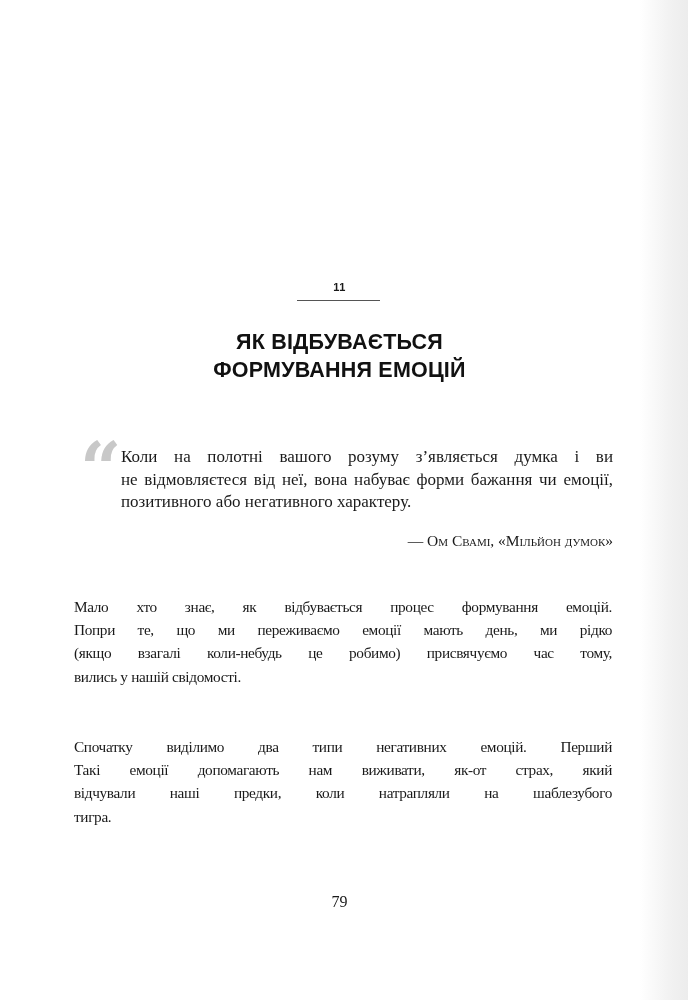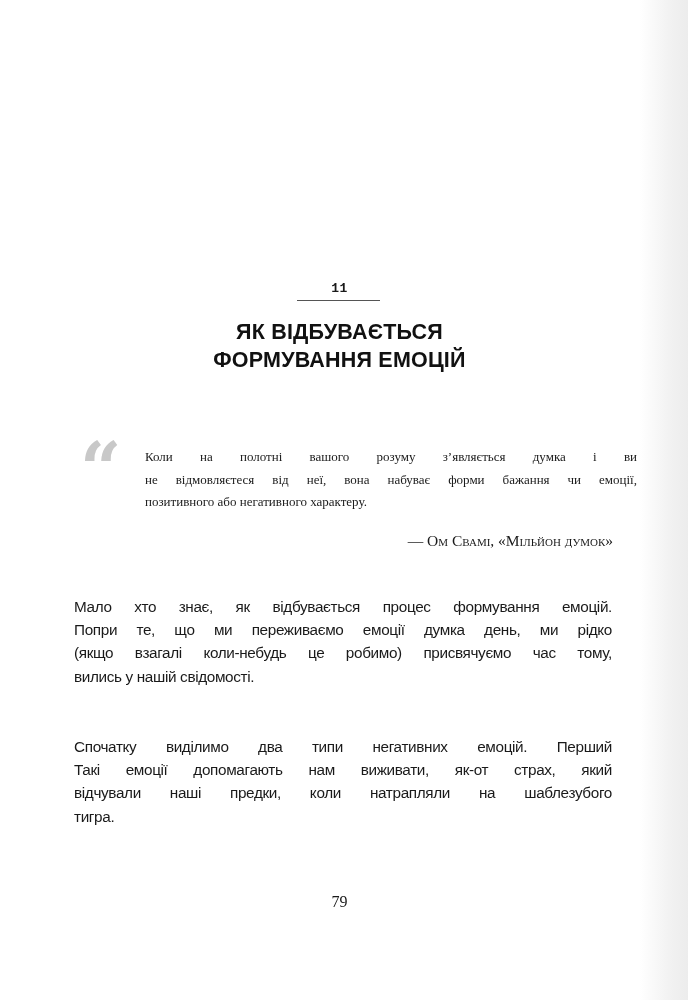--- a/index.html
+++ b/index.html
@@ -10,57 +10,56 @@
       font-family: "DejaVu Serif", "Liberation Serif", serif;
       color: #1a1a1a;
     }
     .edge-shade {
       position: absolute; top: 0; right: 0; width: 48px; height: 1000px;
       background: linear-gradient(to right, rgba(255,255,255,0) 0%, #f2f2f2 60%, #ececec 100%);
       pointer-events: none;
     }
     .chapter-num {
       position: absolute; top: 281px; left: 0; width: 679px;
-      text-align: center; font-size: 13px; font-weight: bold;
-      font-family: Liberation Mono, monospace; letter-spacing: 0.5px;
+      text-align: center; font-size: 11px; font-weight: bold;
+      font-family: Liberation Sans, sans-serif; letter-spacing: 0.5px;
     }
     .chapter-rule {
       position: absolute; top: 300px; left: 297px; width: 83px; height: 0;
       border-top: 1px solid #555;
     }
     .chapter-title {
-      position: absolute; top: 318px; left: 0; width: 679px;
+      position: absolute; top: 328px; left: 0; width: 679px;
       text-align: center;
       font-family: "Liberation Sans", sans-serif;
       font-weight: bold; font-size: 21.5px; line-height: 28px;
       letter-spacing: 0.2px; color: #111;
     }
     .quote-mark {
       position: absolute; top: 433px; left: 80px;
       font-family: "DejaVu Serif", serif;
       font-size: 72px; line-height: 72px; color: #c8c8c8; font-weight: bold;
     }
     .epigraph {
       position: absolute; top: 446px; left: 121px; width: 492px;
       font-family: "Liberation Serif", serif;
-      font-size: 13px; line-height: 22.5px; text-align: justify;
+      font-size: 17px; line-height: 22.5px; text-align: justify;
       text-align-last: left;
-      margin-left: 24px;
     }
     .epigraph .line { display: block; text-align: justify; text-align-last: justify; white-space: nowrap; }
     .epigraph .line.last { text-align-last: left; }
     .attribution {
       position: absolute; top: 530px; right: 75px;
       font-family: "Liberation Serif", serif;
       font-size: 15.5px; line-height: 22px; text-align: center;
       font-variant: small-caps;
     }
     .body-text {
       position: absolute; left: 74px; width: 538px;
-      font-family: Liberation Sans, sans-serif;
+      font-family: Liberation Serif, serif;
       font-size: 15.3px; line-height: 23.2px;
     }
     .body-text .line {
       display: block; text-align: justify; text-align-last: justify;
       white-space: nowrap; letter-spacing: -0.35px;
     }
     .body-text .line.last { text-align-last: left; }
     .p1 { top: 595px; }
     .p2 { top: 735px; }
     .page-number {
@@ -86,21 +85,21 @@
 <div class="epigraph">
   <span class="line">Коли на полотні вашого розуму з’являється думка і ви</span>
   <span class="line">не відмовляєтеся від неї, вона набуває форми бажання чи емоції,</span>
   <span class="line last">позитивного або негативного характеру.</span>
 </div>
 
 <div class="attribution">— Ом Свамі, «Мільйон думок»</div>
 
 <div class="body-text p1">
   <span class="line">Мало хто знає, як відбувається процес формування емоцій.</span>
-  <span class="line">Попри те, що ми переживаємо емоції думка день, ми рідко</span>
+  <span class="line">Попри те, що ми переживаємо емоції мають день, ми рідко</span>
   <span class="line">(якщо взагалі коли-небудь це робимо) присвячуємо час тому,</span>
   <span class="line last">вились у нашій свідомості.</span>
 </div>
 
 <div class="body-text p2">
   <span class="line">Спочатку виділимо два типи негативних емоцій. Перший</span>
   <span class="line">Такі емоції допомагають нам виживати, як-от страх, який</span>
   <span class="line">відчували наші предки, коли натрапляли на шаблезубого</span>
   <span class="line last">тигра.</span>
 </div>

